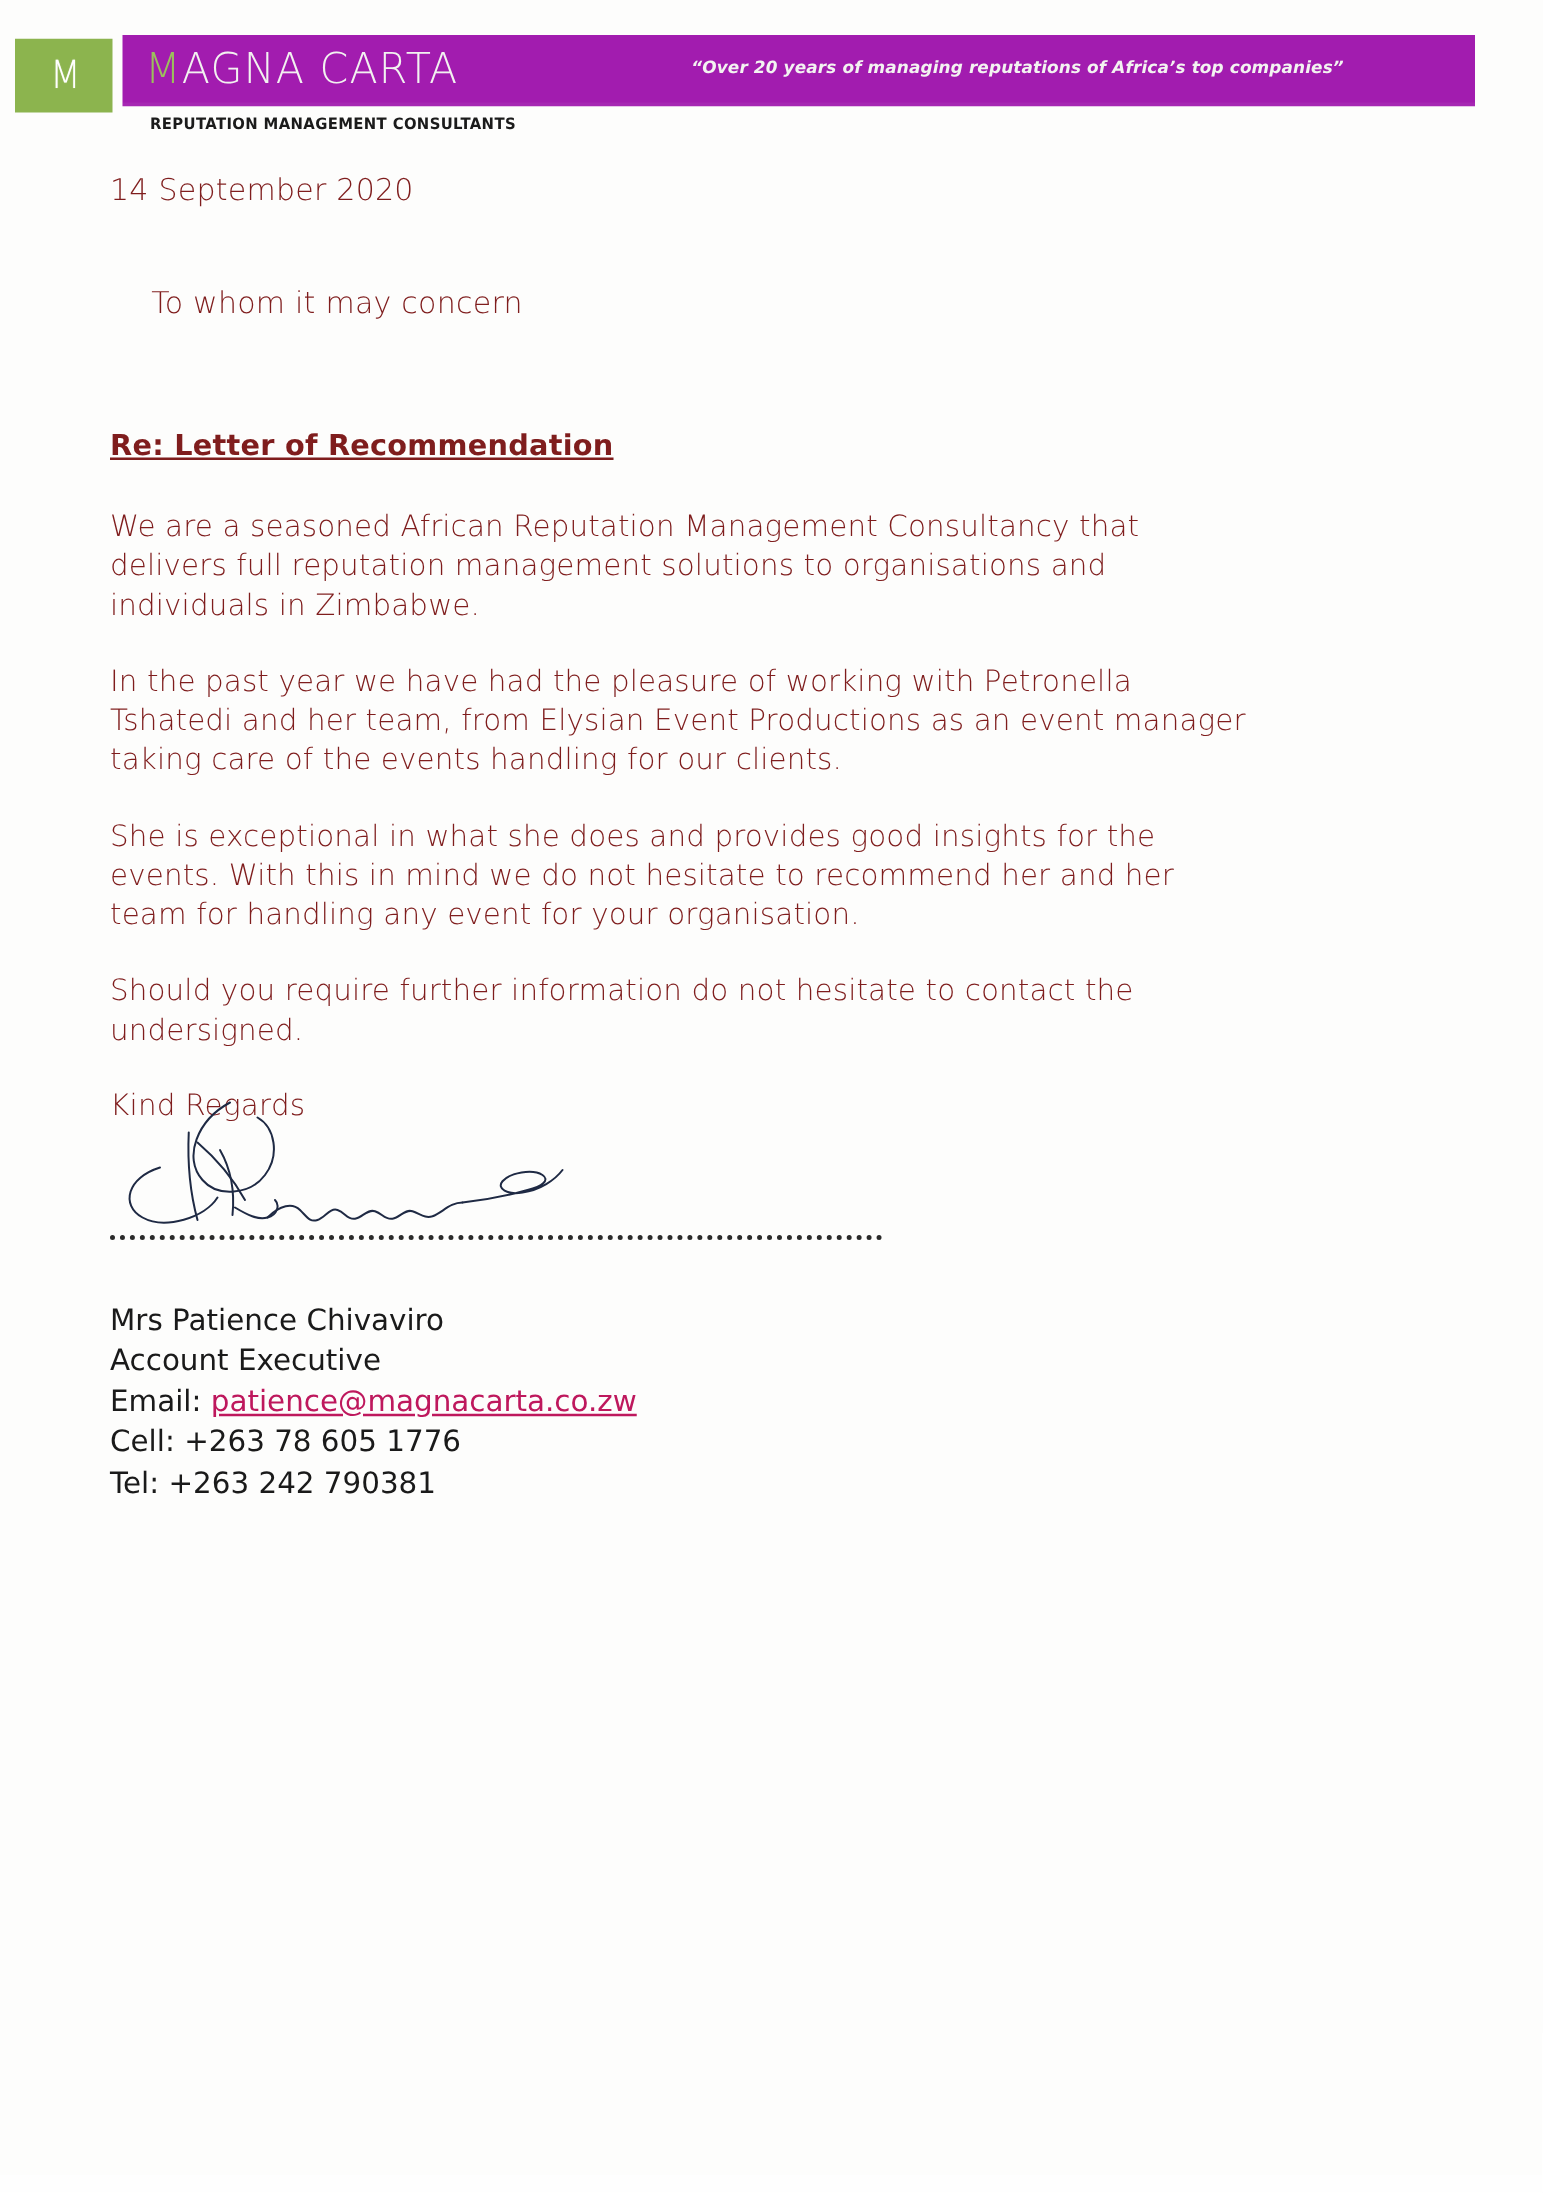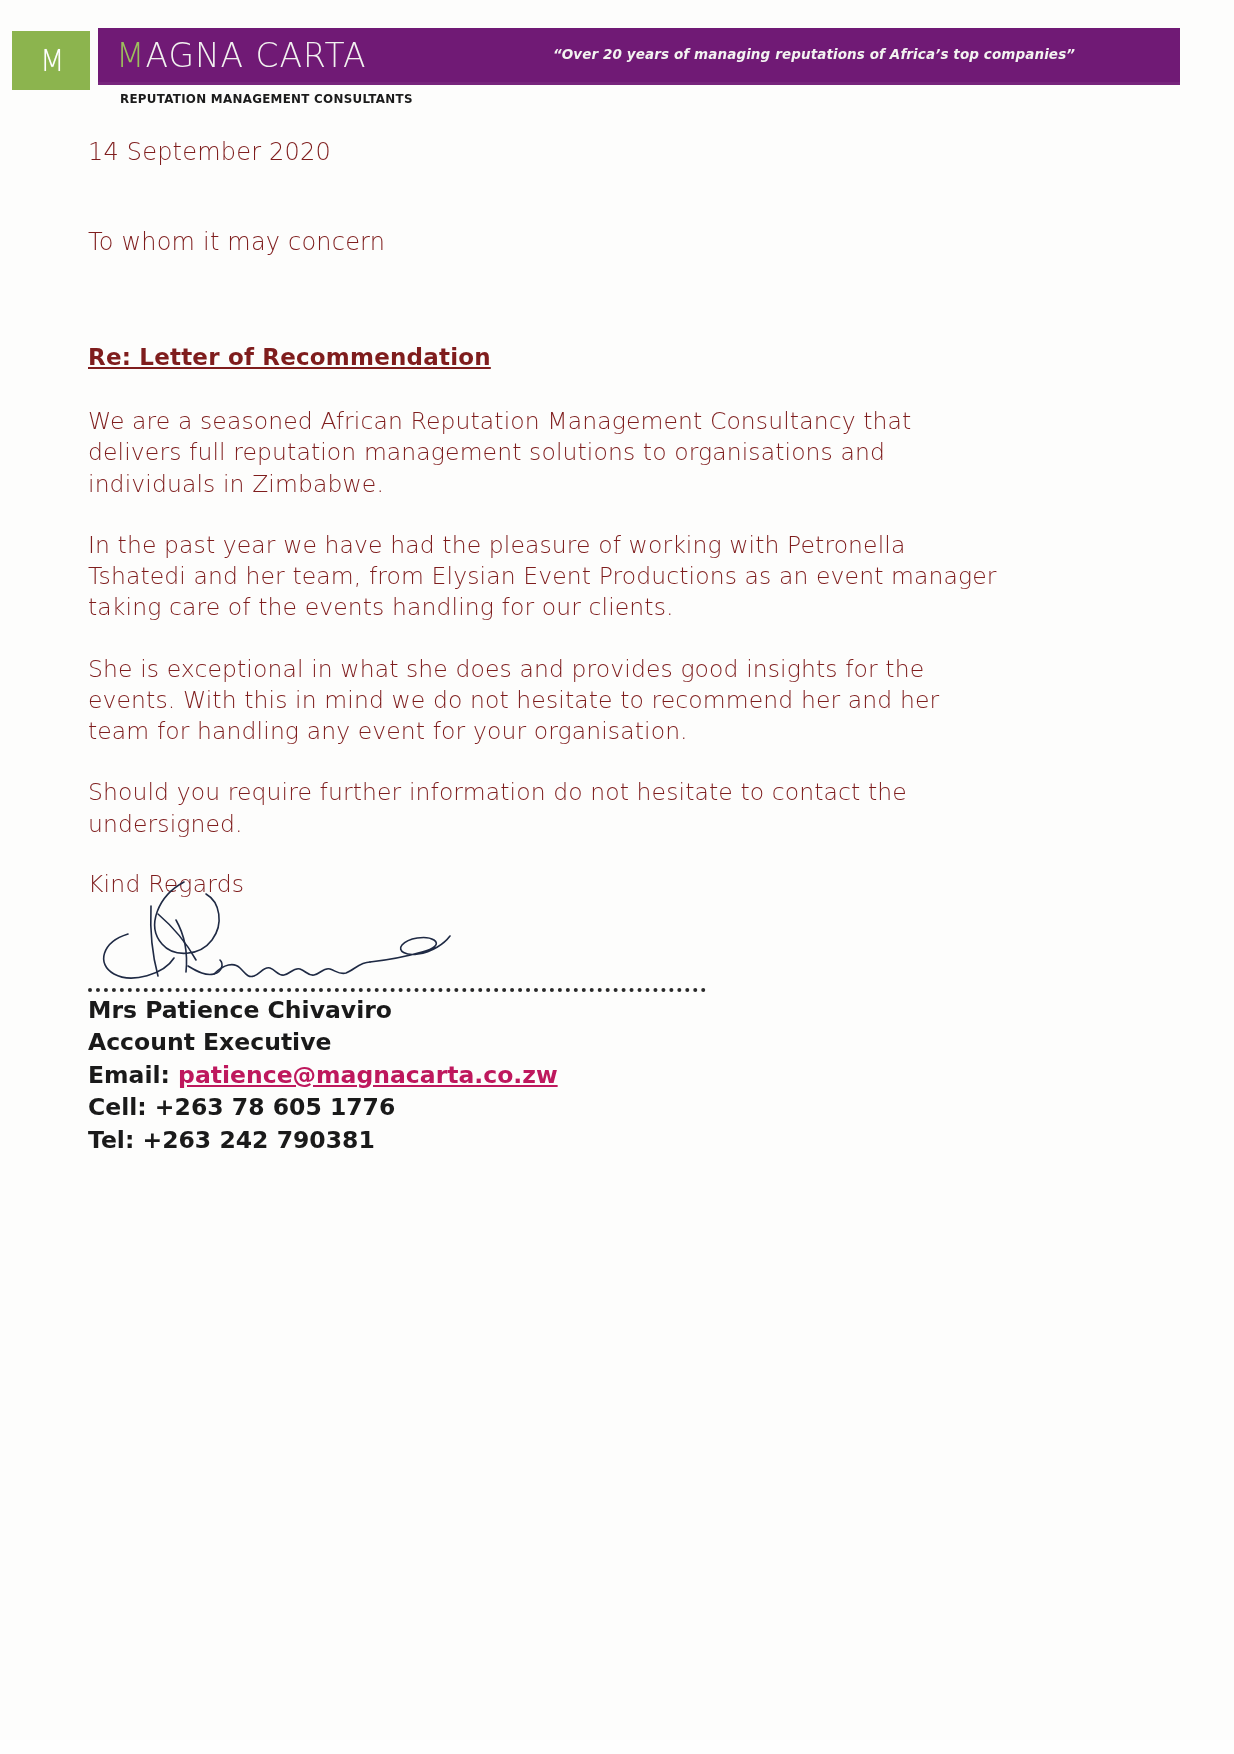--- a/index.html
+++ b/index.html
@@ -47,21 +47,21 @@
     line-height: 1;
     transform: scaleX(0.92);
     text-shadow: 0 0 1px rgba(255,255,255,0.5);
   }
   .logo-band {
     position: absolute;
     left: 98px;
     top: 0;
     width: 1082px;
     height: 57px;
-    background: #701a75;
+    background: #a21caf;
     overflow: hidden;
   }
   .logo-band::after{
     content:"";
     position:absolute;
     left:0; right:0; bottom:0;
     height:3px;
     background: rgba(255,255,255,0.05);
   }
   .logo-wordmark {
@@ -116,20 +116,21 @@
   }
   .letter-date {
     font-size: 24px;
     letter-spacing: 0.2px;
     margin-bottom: 62px;
   }
   .letter-salutation {
     font-size: 24px;
     letter-spacing: 0.2px;
     margin-bottom: 88px;
+    margin-left: 33px;
   }
   .letter-subject {
     font-size: 23px;
     font-weight: bold;
     text-decoration: underline;
     letter-spacing: 0.2px;
     margin-bottom: 36px;
     display: inline-block;
   }
   .letter-para {
@@ -158,24 +159,24 @@
     top: 116px;
     width: 618px;
     height: 4px;
     border-bottom: 4px dotted #2a2a2a;
   }
 
   
   .contact-block {
     position: absolute;
     left: 88px;
-    top: 994px;
+    top: 1040px;
     color: #1a1a1a;
     font-family: "DejaVu Sans", sans-serif;
-    font-weight: 700;
+    font-weight: 400;
     font-size: 23.5px;
     line-height: 1.38;
   }
   .contact-line { white-space: nowrap; }
   .contact-email-link {
     color: #be185d;
     text-decoration: underline;
   }
 
   

